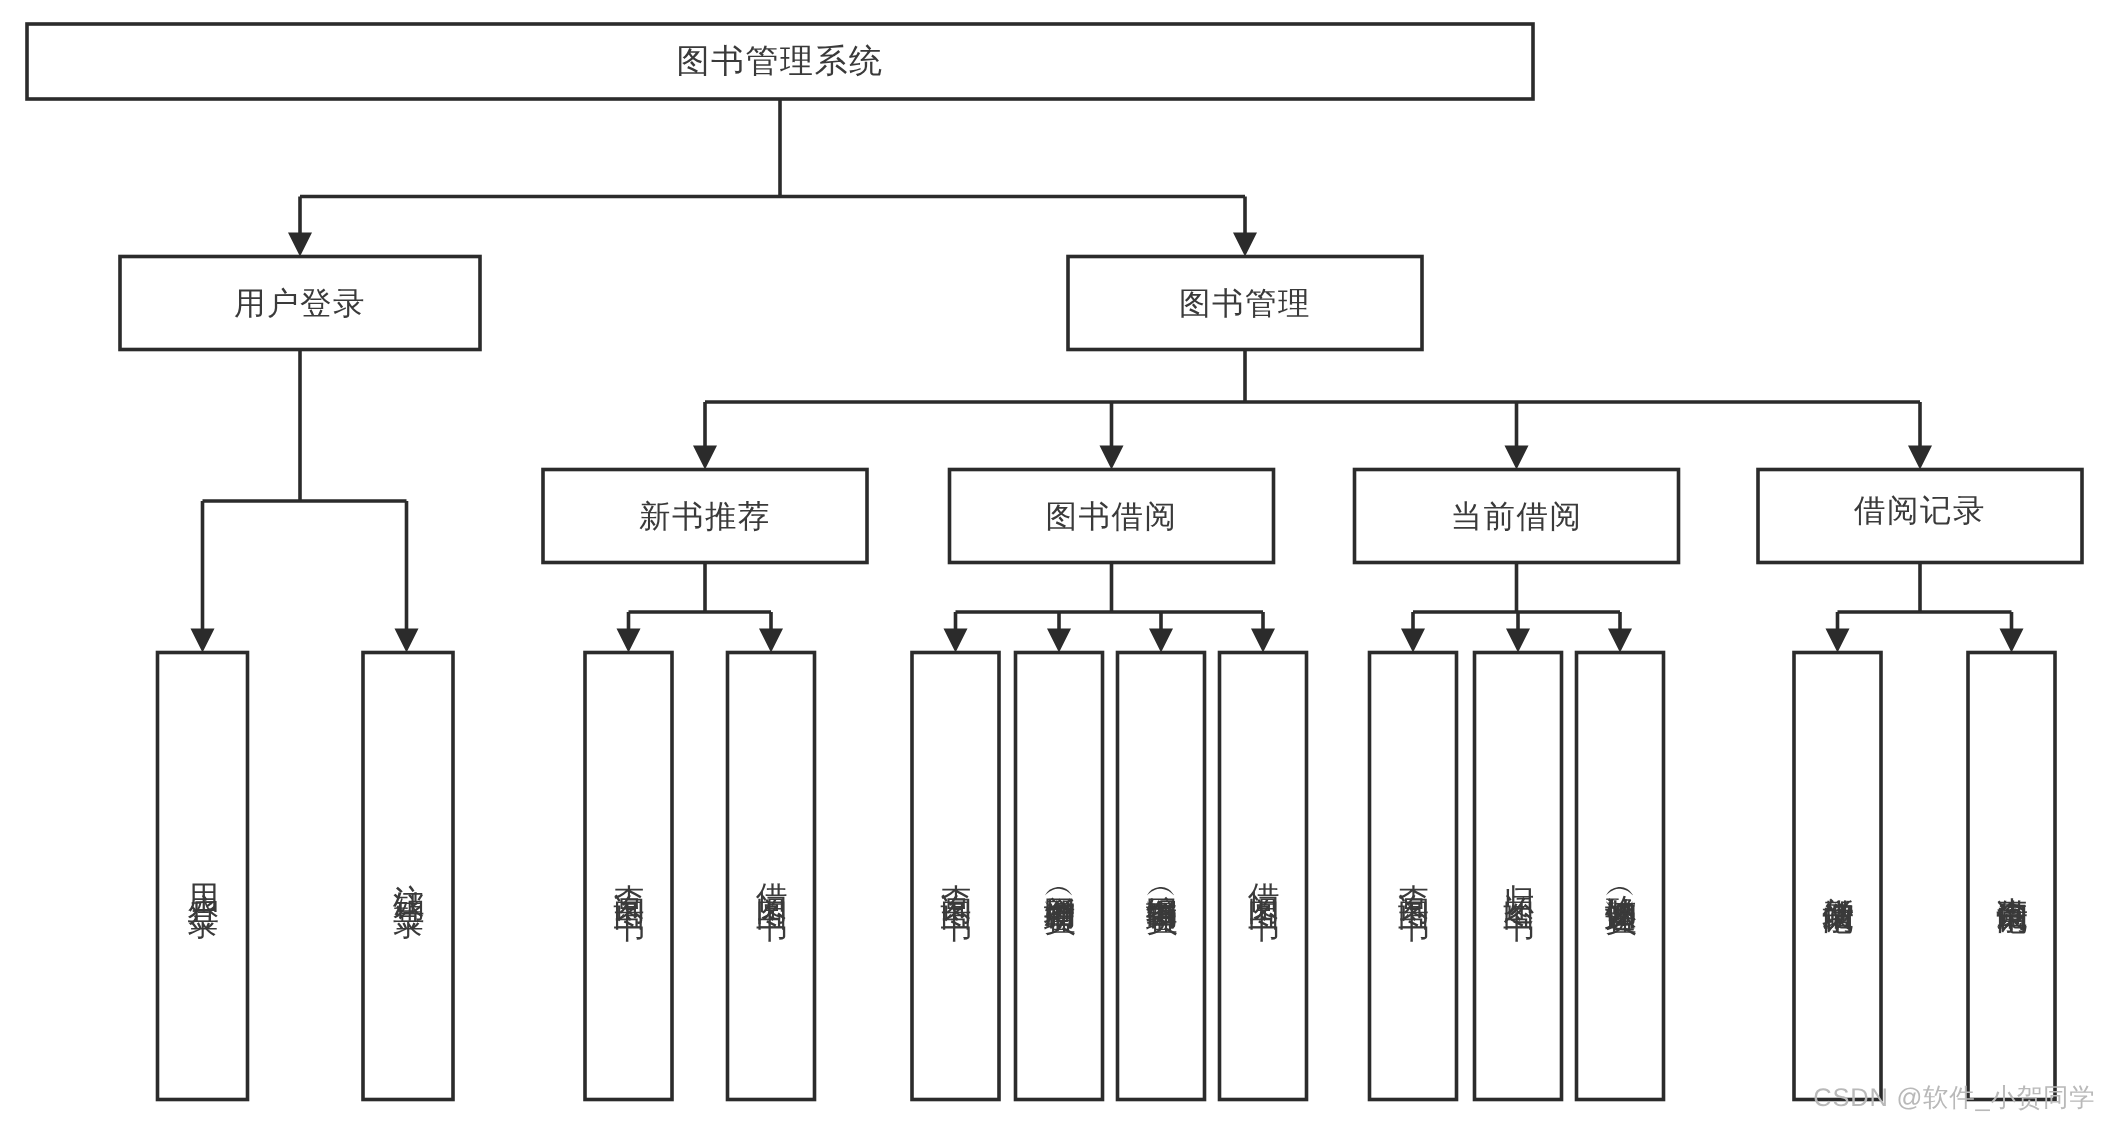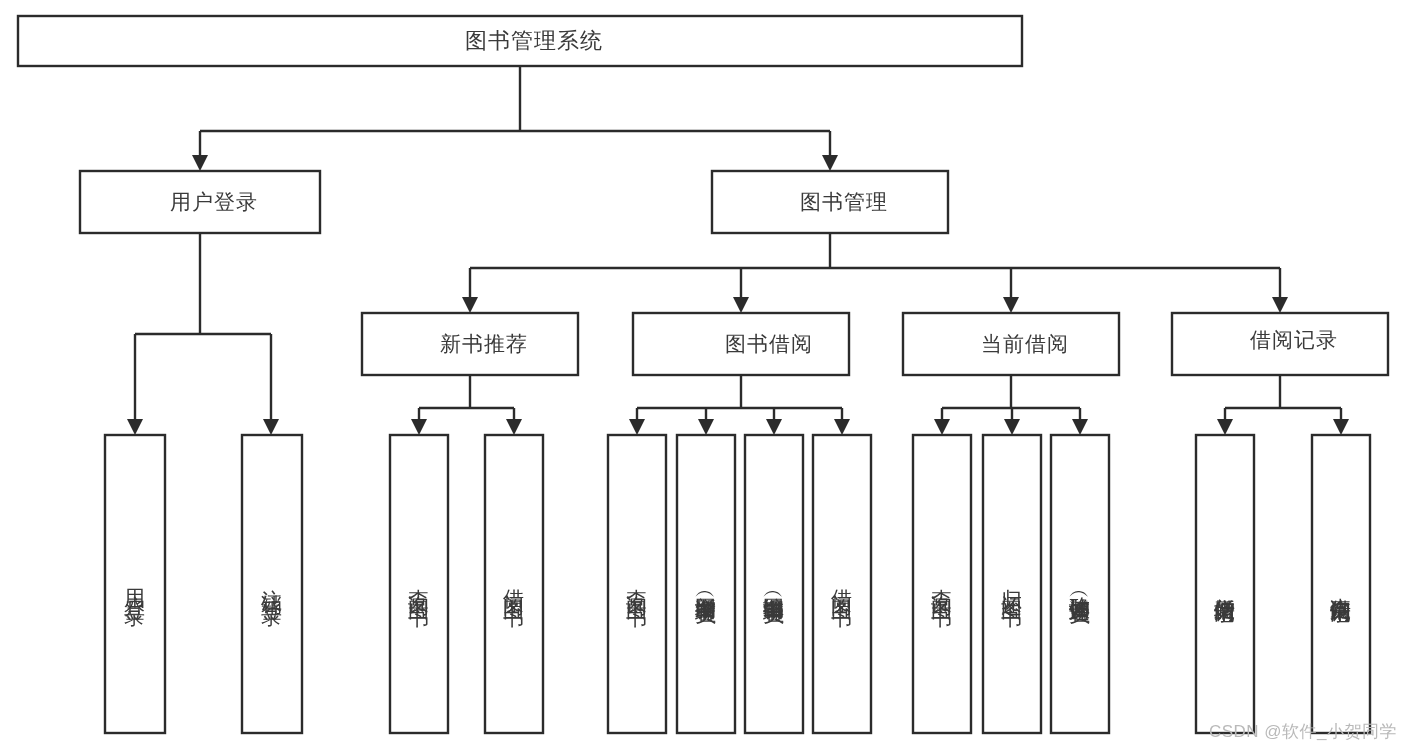--- a/index.html
+++ b/index.html
@@ -62,21 +62,20 @@
   }
   .vert-text.tight {
     letter-spacing: 1px;
   }
   .h-text-wrap {
     position: absolute;
     display: flex;
     align-items: center;
     justify-content: center;
     pointer-events: none;
-    margin-left: 14px;
   }
   .h-text {
     font-family: "Liberation Sans", "DejaVu Sans", sans-serif;
     font-size: 21px;
     color: #3a3a3a;
     white-space: nowrap;
     letter-spacing: 1px;
   }
   .h-text.root {
     font-size: 22px;
@@ -205,21 +204,21 @@
   <div class="h-text-wrap" style="left:80px; top:171px; width:240px; height:62px;">
     <span class="h-text">用户登录</span>
   </div>
   <div class="h-text-wrap" style="left:712px; top:171px; width:236px; height:62px;">
     <span class="h-text">图书管理</span>
   </div>
 
   <div class="h-text-wrap" style="left:362px; top:313px; width:216px; height:62px;text-align:right;">
     <span class="h-text">新书推荐</span>
   </div>
-  <div class="h-text-wrap" style="left:633px; top:313px; width:216px; height:62px;padding-left:14px;">
+  <div class="h-text-wrap" style="left:633px; top:313px; width:216px; height:62px;">
     <span class="h-text">图书借阅</span>
   </div>
   <div class="h-text-wrap" style="left:903px; top:313px; width:216px; height:62px;">
     <span class="h-text">当前借阅</span>
   </div>
   <div class="h-text-wrap" style="left:1172px; top:313px; width:216px; height:54px;">
     <span class="h-text">借阅记录</span>
   </div>
 
   <div class="vert-text-wrap" style="left:105px; top:435px; width:60px; height:298px;">

